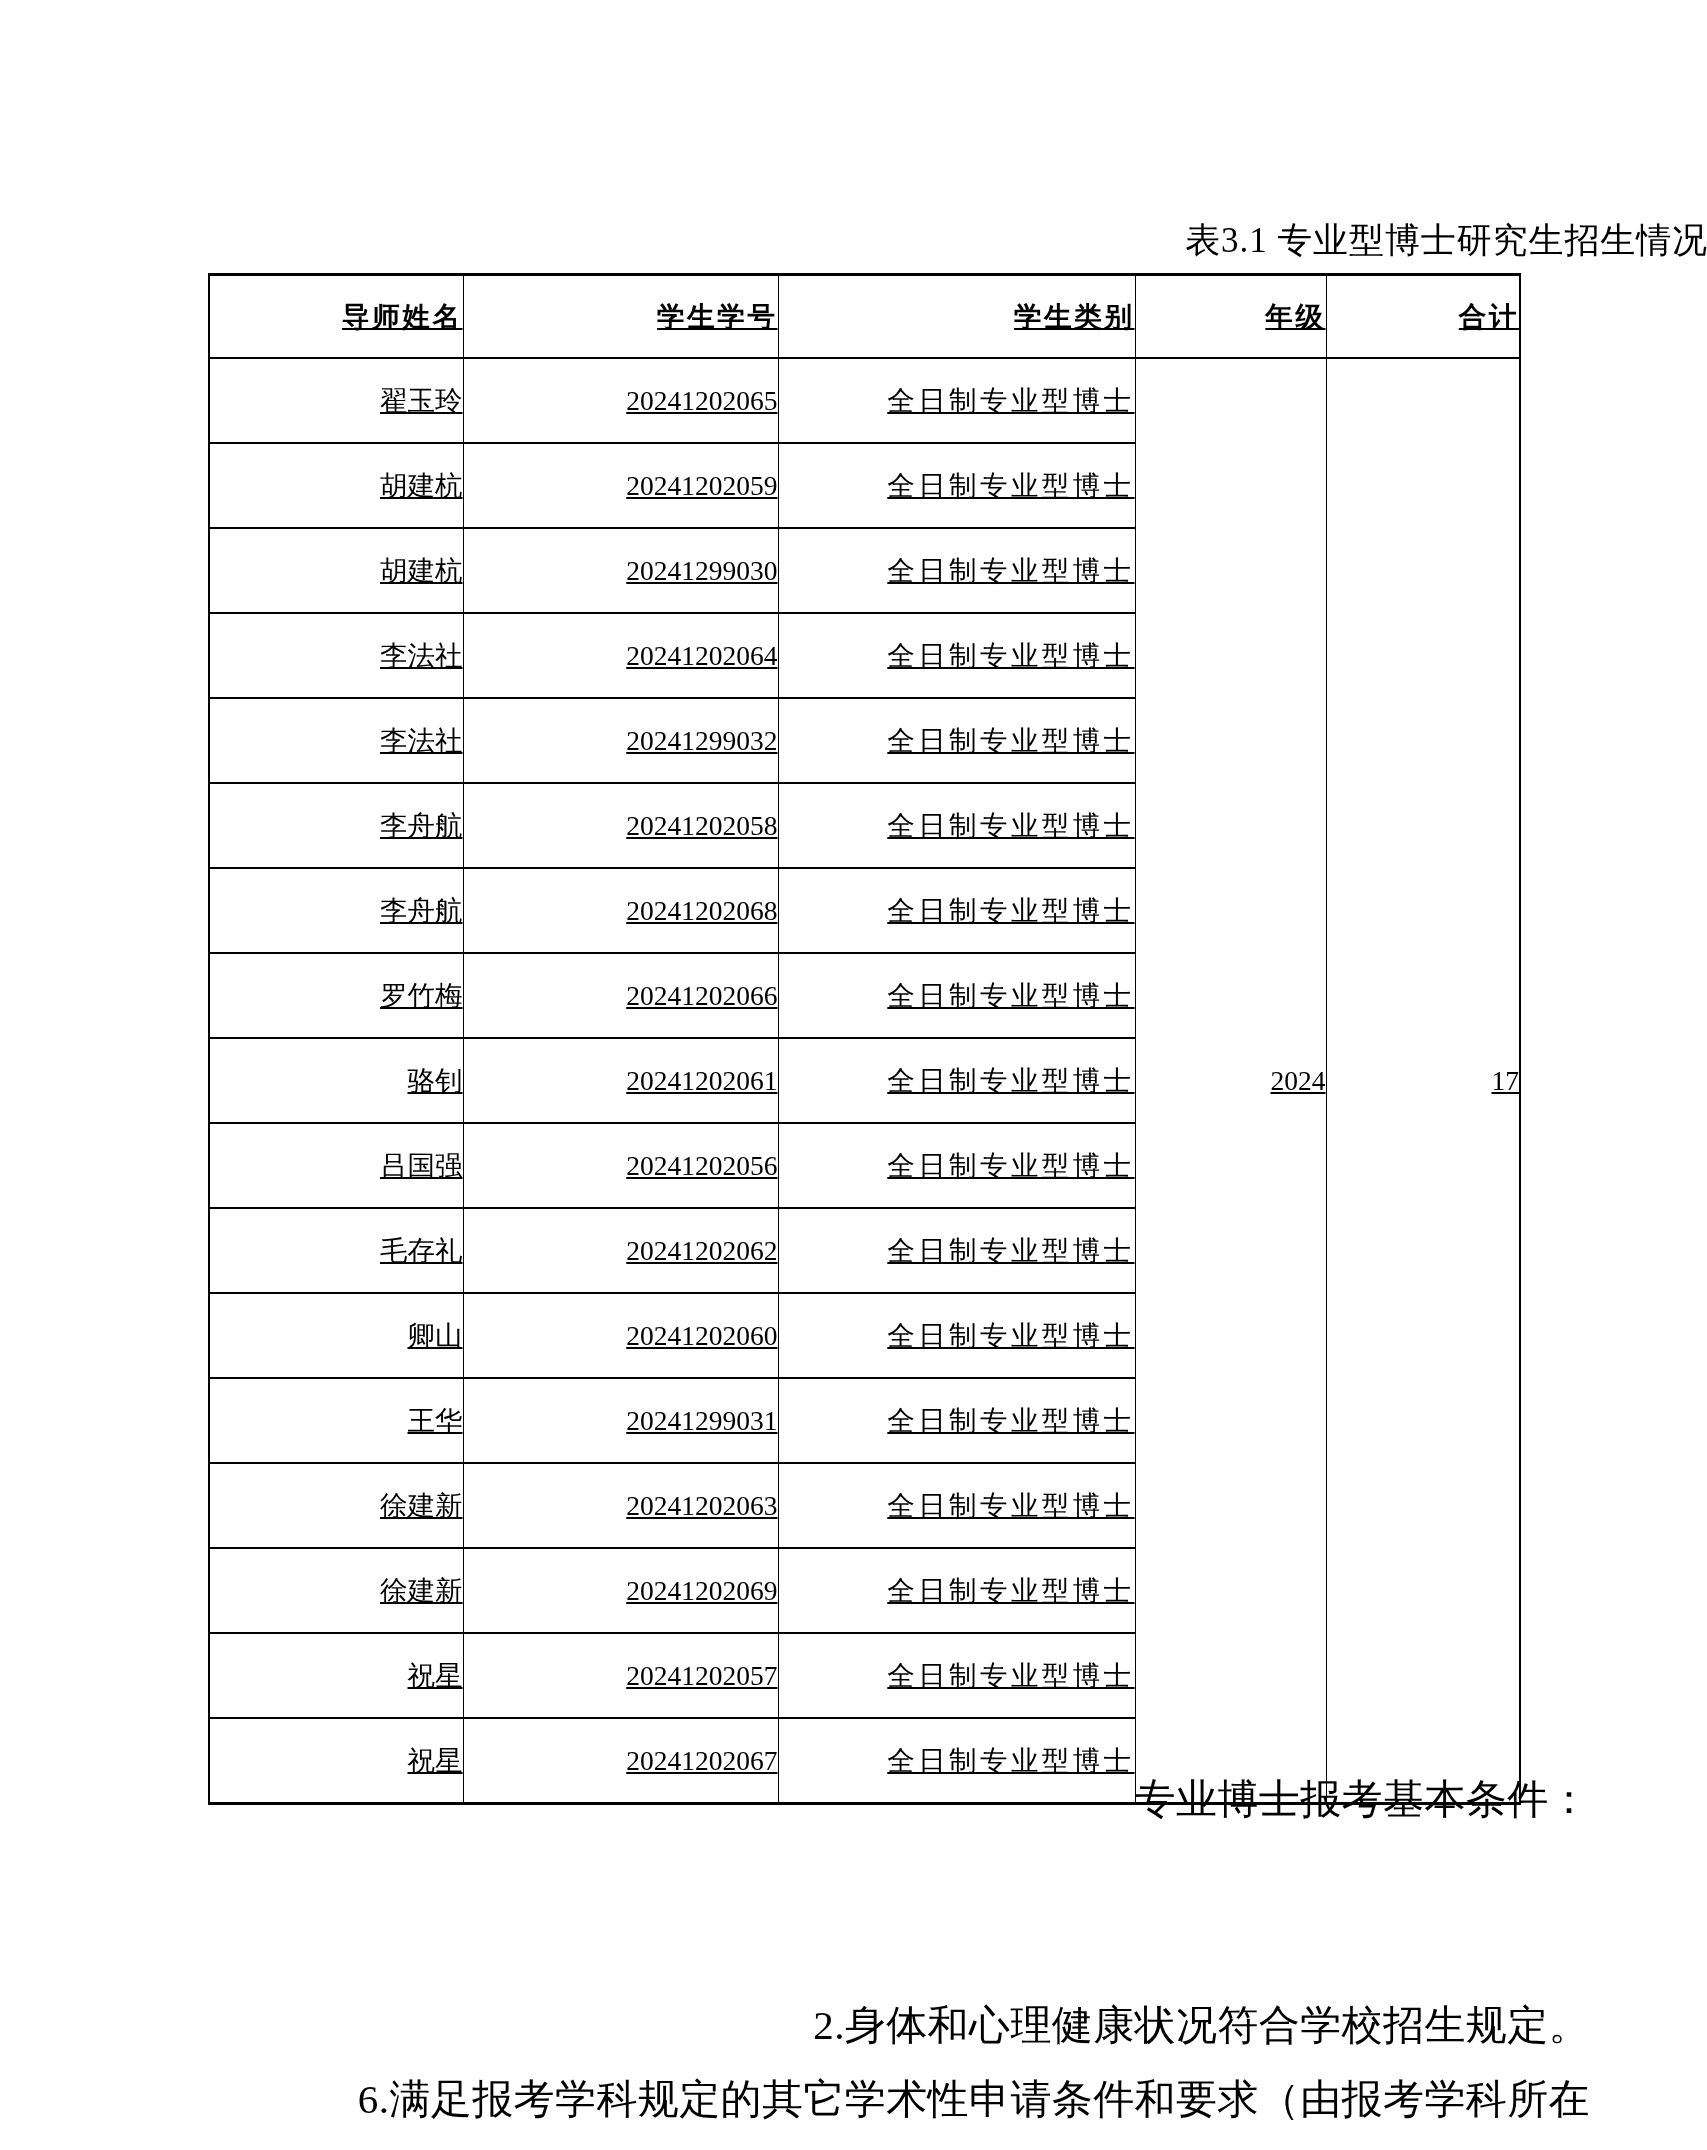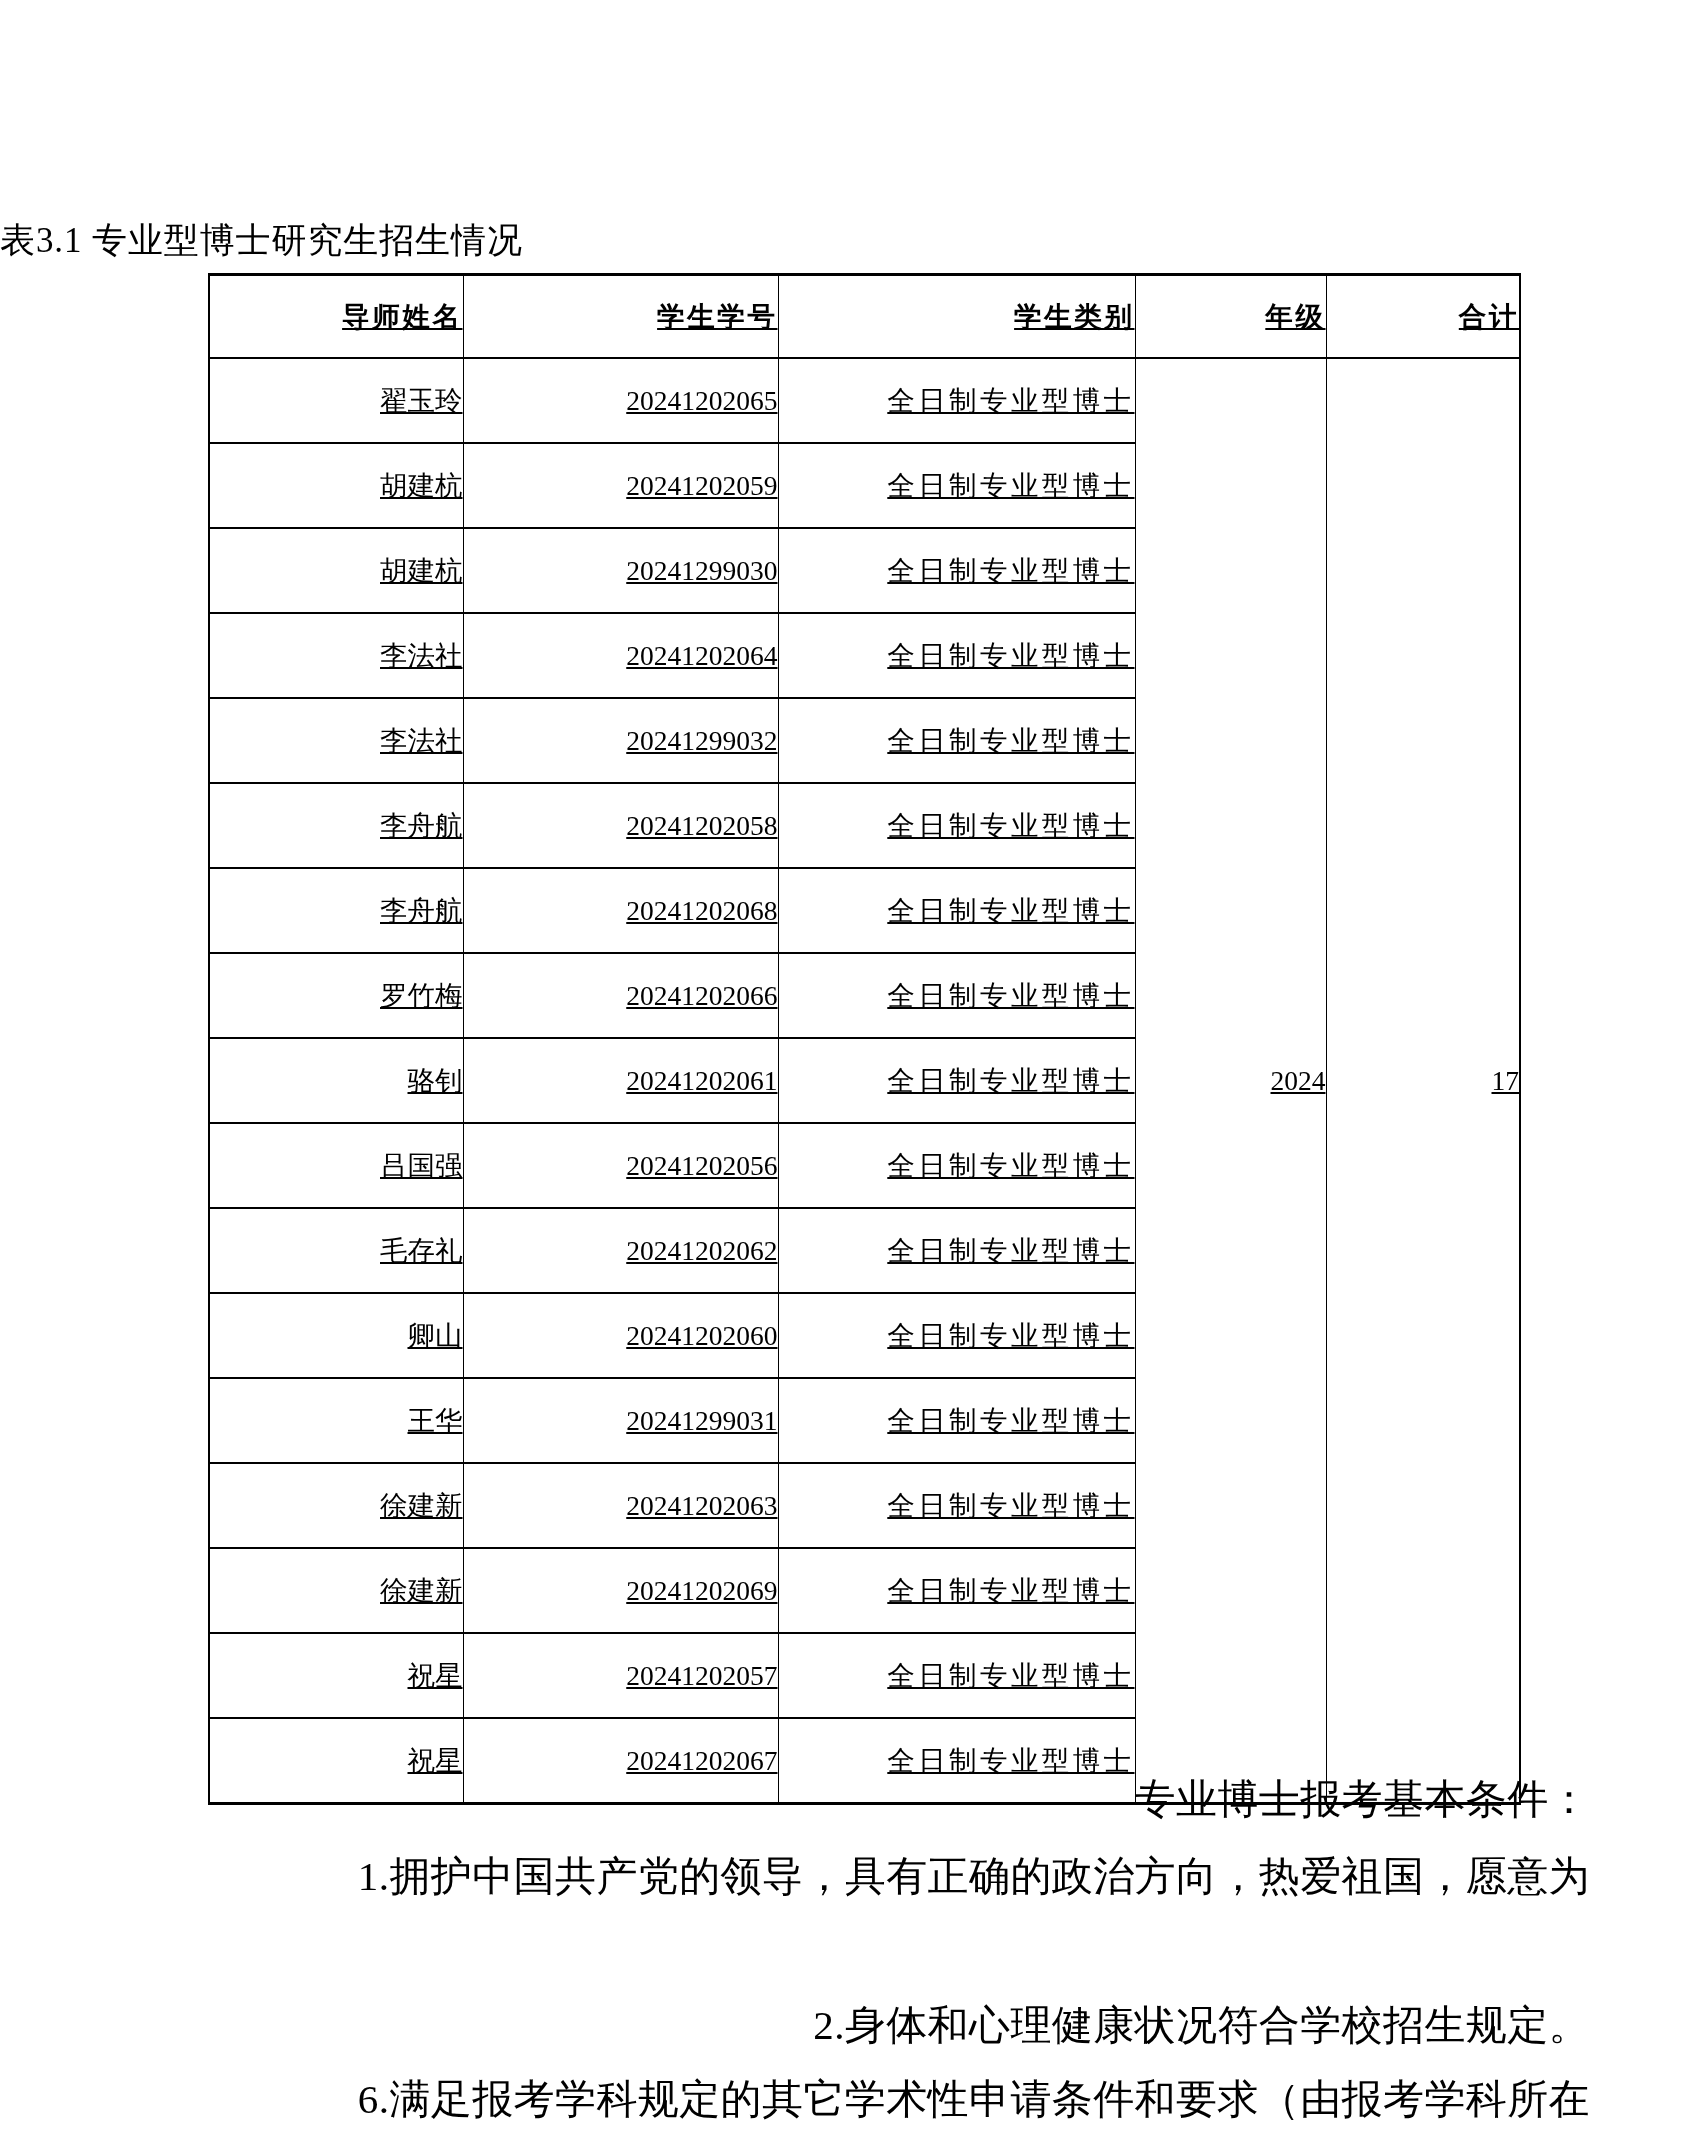--- a/index.html
+++ b/index.html
@@ -10,21 +10,21 @@
     margin: 0 auto;
     background: #ffffff;
     color: #000;
     font-family: "Liberation Serif", "DejaVu Serif", serif;
   }
   .doc-title {
     position: absolute;
     top: 222px;
     left: 0;
     width: 100%;
-    text-align: left;
+    text-align: right;
     font-size: 35px;
     line-height: 1.1;
     letter-spacing: 0.9px;
     white-space: nowrap;
   }
   table.enrollment {
     position: absolute;
     left: 208px;
     top: 273px;
     width: 1311px;
@@ -176,21 +176,20 @@
         <tr>
           <td class="cell-advisor">祝星</td>
           <td class="cell-student-id">20241202067</td>
           <td class="cell-category">全日制专业型博士</td>
         </tr>
       </tbody>
   </table>
 
   <div class="para indent" style="top:1776px">专业博士报考基本条件：</div>
 
-  <div class="para indent" style="top:1853px">1.拥护中国共产党的领导，具有正确的政治方向，热爱祖国，愿意为</div>
 
 
   <div class="para indent" style="top:2002px">2.身体和心理健康状况符合学校招生规定。</div>
 
   <div class="para indent" style="top:2076px">6.满足报考学科规定的其它学术性申请条件和要求（由报考学科所在</div>
 
 </div>
 
 
 </body></html>

